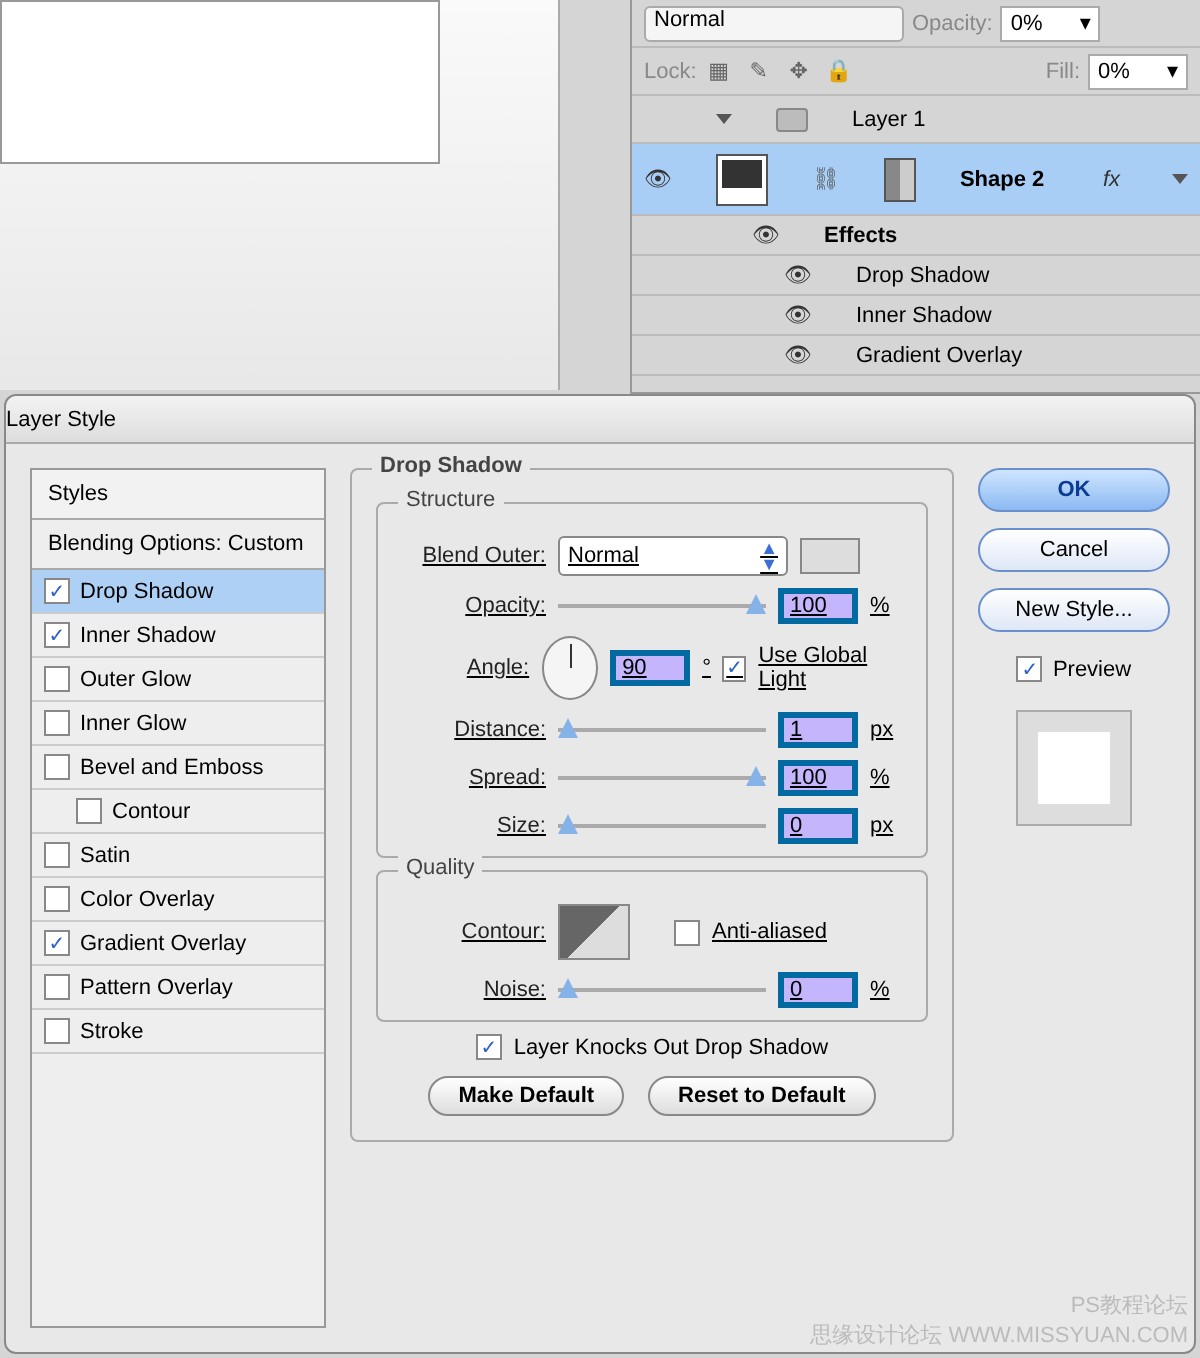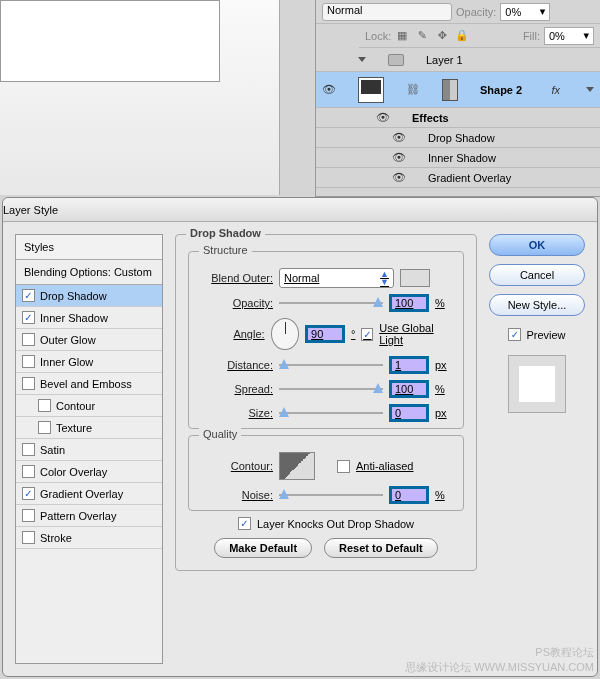--- a/index.html
+++ b/index.html
@@ -3,21 +3,21 @@
 <meta charset="utf-8">
 <style>
 * { box-sizing: border-box; margin: 0; padding: 0; font-family: "Lucida Grande", Arial, sans-serif; font-size: 11px; }
 body { background: #d5d5d5; width: 600px; height: 679px; overflow: hidden; position: relative; }
 
 .canvas-area { position: absolute; left: 0; top: 0; width: 280px; height: 195px; background: linear-gradient(to bottom, #fafafa, #e8e8e8); border-right: 1px solid #aaa; }
 .canvas-inner { position: absolute; left: 0; top: 0; width: 220px; height: 82px; background: #fff; border: 1px solid #999; }
 
 .layers-panel { position: absolute; left: 315px; top: 0; width: 285px; height: 197px; background: #d5d5d5; border-left: 1px solid #999; border-bottom: 1px solid #999; }
 .lp-row1 { display: flex; align-items: center; height: 24px; padding: 2px 6px; border-bottom: 1px solid #bbb; gap: 4px; }
-.lp-row2 { display: flex; align-items: center; height: 24px; padding: 2px 6px; border-bottom: 1px solid #bbb; gap: 4px; margin-left: 43px; }
+.lp-row2 { display: flex; align-items: center; height: 24px; padding: 2px 6px; border-bottom: 1px solid #bbb; gap: 4px; }
 .sel-blend { width: 130px; height: 18px; background: #f5f5f5; border: 1px solid #aaa; border-radius: 3px; padding: 0 4px; }
 .lp-label { color: #888; }
 .pct-field { width: 50px; height: 18px; background: #fff; border: 1px solid #aaa; display: flex; align-items: center; padding: 0 4px; }
 .lock-icons { display: flex; gap: 6px; color: #666; }
 .lock-icons span { width: 14px; height: 14px; display: inline-flex; align-items: center; justify-content: center; }
 
 .layer-row { display: flex; align-items: center; height: 24px; border-bottom: 1px solid #bbb; padding: 0 6px; gap: 22px; }
 .layer-row.selected { background: #a9cef5; }
 .layer-row.tall { height: 36px; }
 .eye { width: 14px; height: 14px; display: inline-flex; align-items: center; justify-content: center; color: #333; }
@@ -161,24 +161,20 @@
           <span>Inner Glow</span>
         </div>
       <div class="sl-item">
           <span class="cb"></span>
           <span>Bevel and Emboss</span>
         </div>
       <div class="sl-item indent">
           <span class="cb"></span>
           <span>Contour</span>
         </div>
-      <div class="sl-item indent">
-          <span class="cb"></span>
-          <span>Texture</span>
-        </div>
       <div class="sl-item">
           <span class="cb"></span>
           <span>Satin</span>
         </div>
       <div class="sl-item">
           <span class="cb"></span>
           <span>Color Overlay</span>
         </div>
       <div class="sl-item">
           <span class="cb">✓</span>

